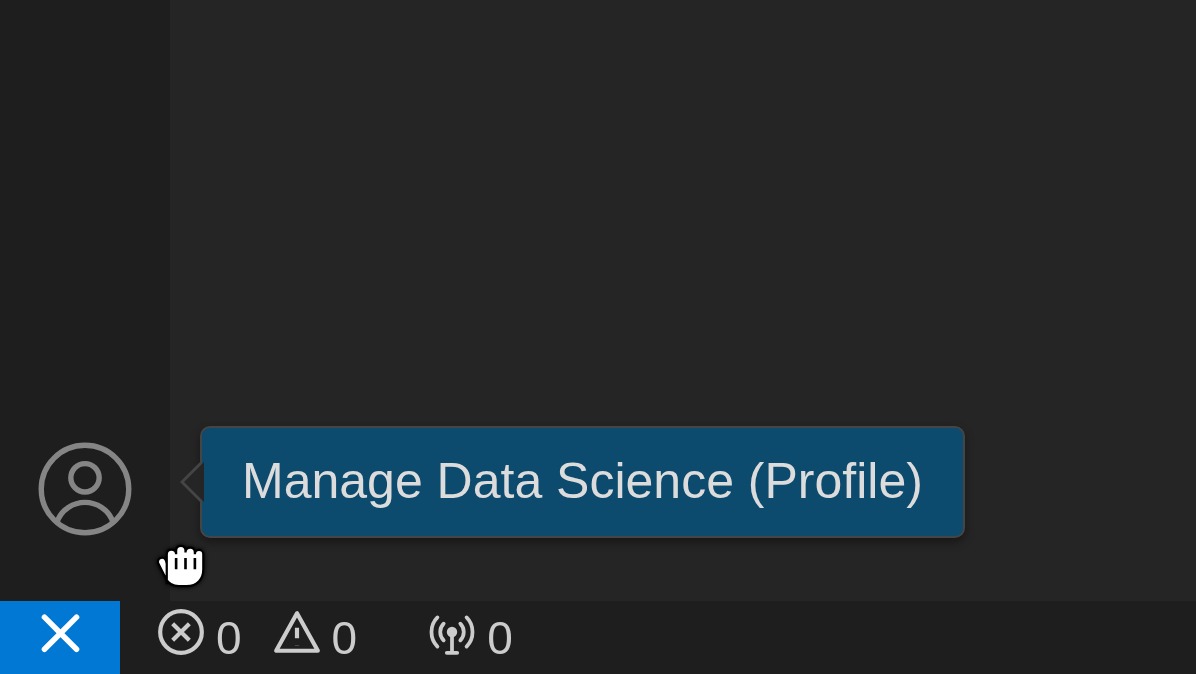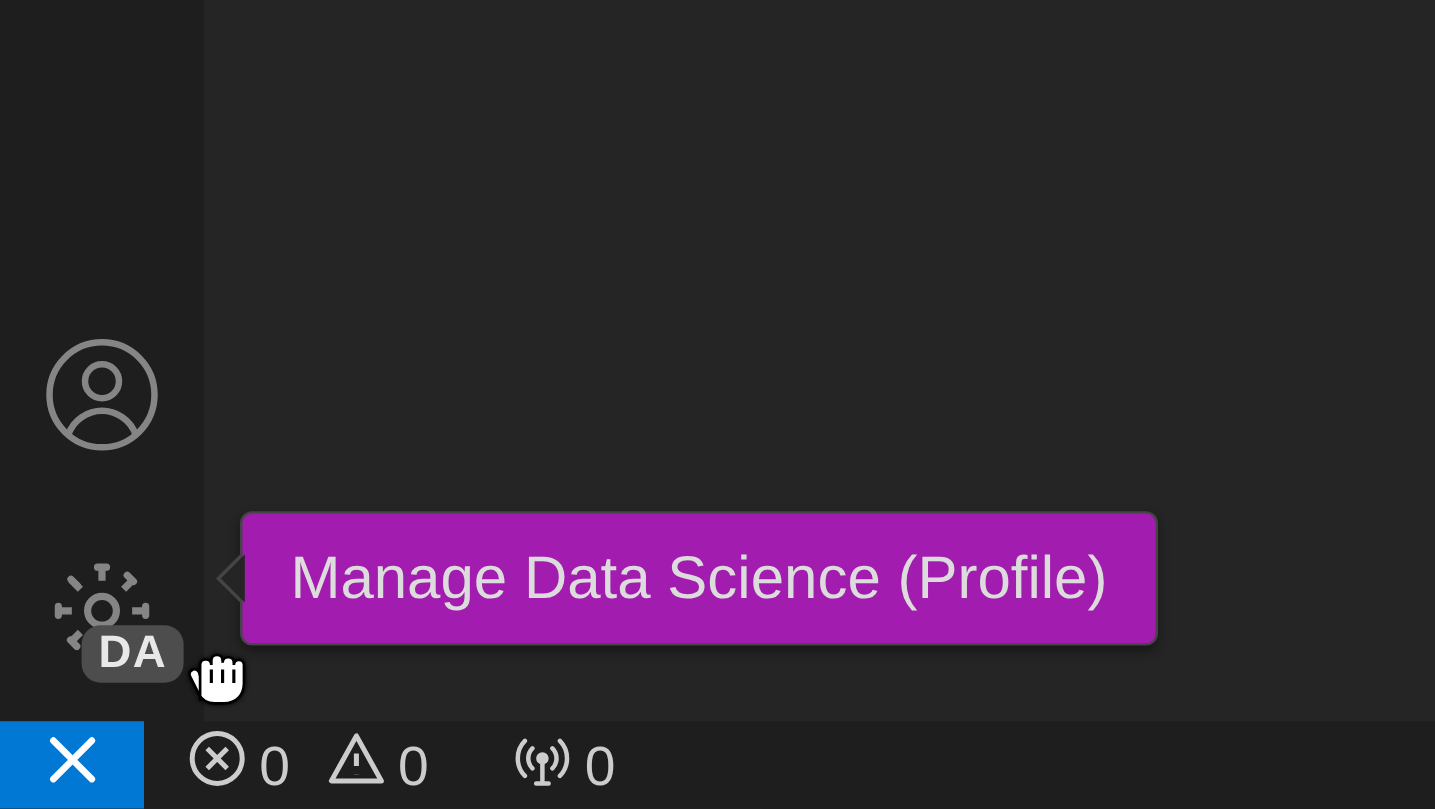--- a/index.html
+++ b/index.html
@@ -46,21 +46,21 @@
     font-weight: 600;
     letter-spacing: 1px;
     padding: 4px 14px 6px 14px;
     border-radius: 16px;
     line-height: 1;
   }
   .tooltip {
     position: absolute;
     left: 200px;
     top: 426px;
-    background: #a21caf;
+    background: #0c4a6e;
     border: 2px solid #454545;
     border-radius: 10px;
     padding: 24px 40px 26px 40px;
     color: #dcdcdc;
     font-size: 50px;
     white-space: nowrap;
     box-shadow: 0 4px 10px rgba(0,0,0,0.4);
   }
   .tooltip::before {
     content: "";
@@ -127,30 +127,20 @@
 <div class="activity-bar">
   <div class="activity-item accounts-icon">
     <span>
       <svg viewBox="0 0 24 24" fill="none" stroke="currentColor" stroke-width="1.3">
         <circle cx="12" cy="12" r="10.5"></circle>
         <circle cx="12" cy="9.3" r="3.4"></circle>
         <path d="M5.2 20.2c1-3.4 4.2-5 6.8-5s5.8 1.6 6.8 5"></path>
       </svg>
     </span>
   </div>
-  <div class="activity-item gear-item">
-    <span>
-      <svg viewBox="0 0 24 24" fill="none" stroke="currentColor" stroke-width="1.6">
-        <circle cx="12" cy="12" r="3.2"></circle>
-        <path d="M12 2.3v3M12 18.7v3M21.7 12h-3M5.3 12h-3M18.9 5.1l-2.1 2.1M7.2 16.8l-2.1 2.1M18.9 18.9l-2.1-2.1M7.2 7.2L5.1 5.1"></path>
-        <path d="M11 2.3h2M11 21.7h2M2.3 11v2M21.7 11v2M17.6 4.1l1.4 1.4M5 18.5l1.4 1.4M18.9 17.6l-1.4 1.4M5.1 5l1.4 1.4" stroke-linecap="round"></path>
-      </svg>
-    </span>
-    <span class="profile-badge">DA</span>
-  </div>
 </div>
 
 <div class="tooltip">
   <span>Manage Data Science (Profile)</span>
 </div>
 
 <div class="status-bar">
   <div class="remote-btn">
     <span>
       <svg viewBox="0 0 24 24" fill="none" stroke="currentColor" stroke-width="2.4" stroke-linecap="round" stroke-linejoin="round">

